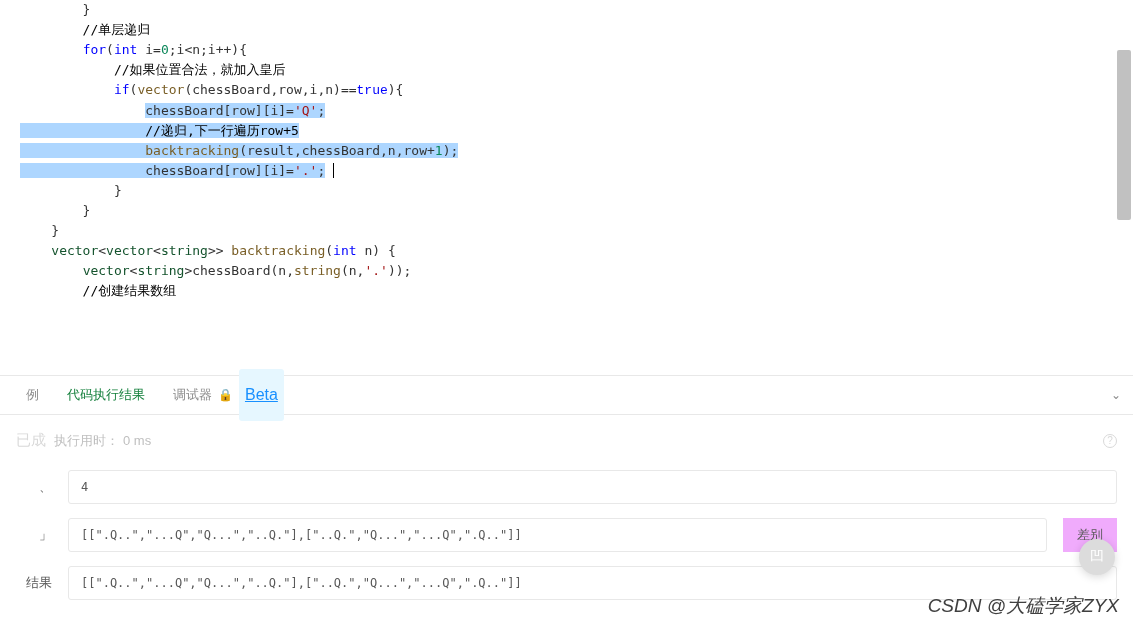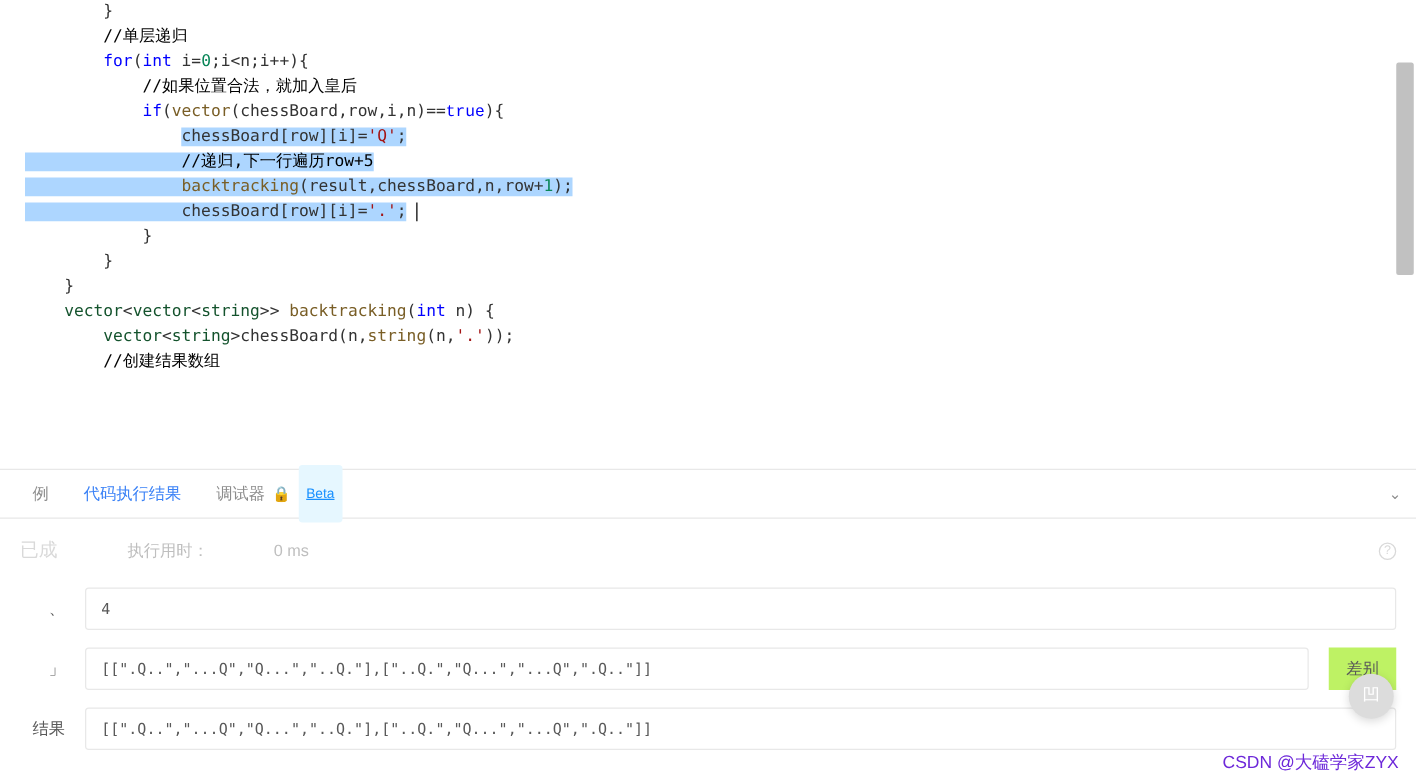--- a/index.html
+++ b/index.html
@@ -12,38 +12,38 @@
 .cm { color: #000000; text-align: center; }
 .num { color: #098658; }
 .fn { color: #795e26; }
 .bool { color: #0000ff; font-family: Liberation Mono, monospace; }
 .sel { background: #add6ff; }
 .cursor { border-right: 1px solid #000; }
 .scrollbar { position: absolute; right: 2px; top: 50px; width: 14px; height: 170px; background: #c1c1c1; border-radius: 2px; }
 
 .tabs { height: 40px; border-top: 1px solid #e8e8e8; border-bottom: 1px solid #e8e8e8; display: flex; align-items: center; padding: 0 12px; background: #fff; position: relative; }
 .tab { padding: 0 14px; color: #8c8c8c; font-size: 13px; display: flex; align-items: center; gap: 6px; height: 100%; cursor: pointer; }
-.tab.active { color: #3b82f6; }
+.tab.active { color: #15803d; }
 .lock-icon { color: #faad14; font-size: 12px; }
-.beta { background: #e6f7ff; color: #1890ff; padding: 17px 6px; border-radius: 3px; font-size: 11px; text-decoration: underline; }
+.beta { background: #e6f7ff; color: #1890ff; padding: 17px 6px; border-radius: 3px; font-size: 16px; text-decoration: underline; }
 .collapse-btn { margin-left: auto; color: #8c8c8c; cursor: pointer; font-size: 12px; }
 
 .result-area { padding: 16px; background: #fff; }
-.status-row { display: flex; align-items: center; margin-bottom: 20px; color: #bfbfbf; font-size: 13px; gap: 48px; }
+.status-row { display: flex; align-items: center; margin-bottom: 20px; color: #bfbfbf; font-size: 13px; }
 .status-label { margin-right: 8px; color: #d9d9d9; font-size: 15px; }
 .time-label { margin-right: 4px; }
 .time-val { font-weight: 500; }
 .help-icon { margin-left: auto; color: #d9d9d9; border: 1px solid #d9d9d9; border-radius: 50%; width: 14px; height: 14px; display: inline-flex; align-items: center; justify-content: center; font-size: 10px; }
 
 .io-row { display: flex; align-items: center; margin-bottom: 14px; gap: 16px; }
 .io-label { width: 36px; text-align: right; color: #595959; font-size: 13px; flex-shrink: 0; }
 .io-box { flex: 1; border: 1px solid #e8e8e8; border-radius: 3px; padding: 9px 12px; font-family: Consolas, Monaco, monospace; font-size: 12px; color: #595959; background: #fff; }
-.diff-btn { padding: 8px 14px; color: #595959; font-size: 13px; cursor: pointer; background: #bef264; }
+.diff-btn { padding: 8px 14px; color: #595959; font-size: 13px; cursor: pointer; background: #f0abfc; }
 .float-btn { position: absolute; right: 18px; bottom: 50px; width: 36px; height: 36px; border-radius: 50%; background: #dcdcdc; color: #fff; display: flex; align-items: center; justify-content: center; font-size: 14px; box-shadow: 0 2px 8px rgba(0,0,0,.15); }
-.watermark { position: absolute; right: 14px; bottom: 6px; color: #6d28d9; font-size: 14px; pointer-events: none; }
+.watermark { position: absolute; right: 14px; bottom: 6px; color: #404040; font-size: 19px; font-style: italic; pointer-events: none; }
 </style>
 </head>
 <body>
 
 <div class="code-area">
   <div class="code-line">        }</div>
   <div class="code-line"><span class="cm">        //单层递归</span></div>
   <div class="code-line">        <span class="kw">for</span>(<span class="kw">int</span> i=<span class="num">0</span>;i&lt;n;i++){</div>
   <div class="code-line"><span class="cm">            //如果位置合法，就加入皇后</span></div>
   <div class="code-line">            <span class="kw">if</span>(<span class="fn">vector</span>(chessBoard,row,i,n)==<span class="bool">true</span>){</div>

